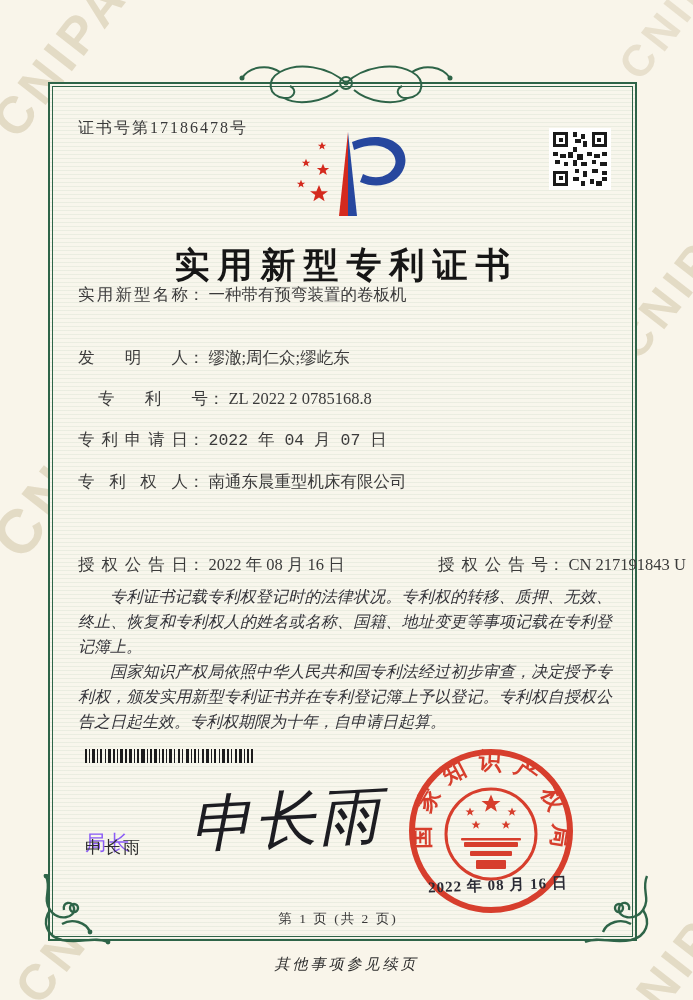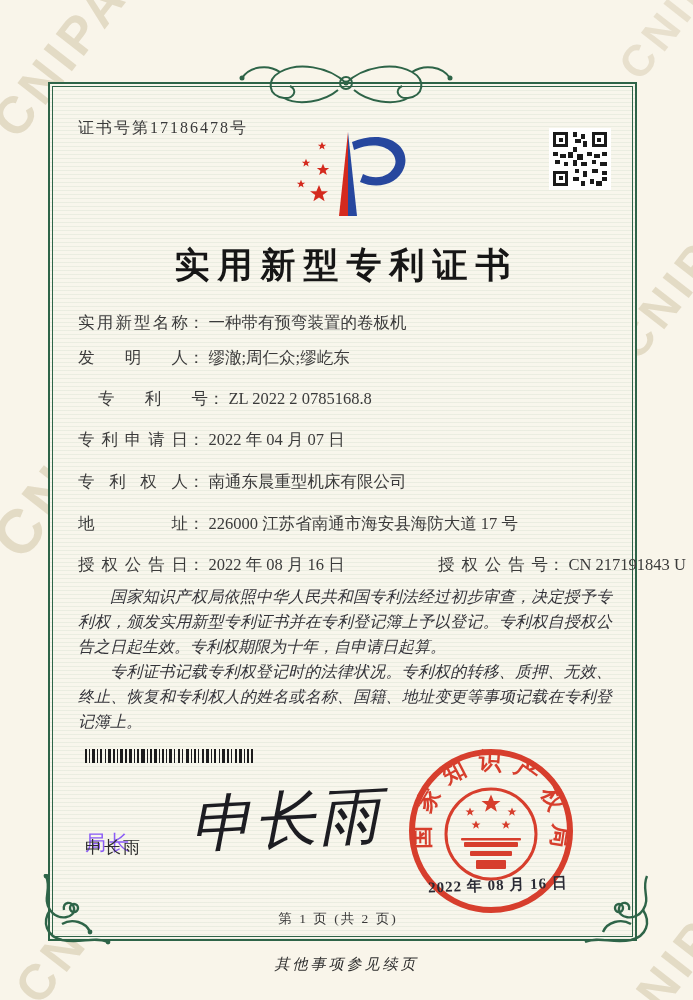--- a/index.html
+++ b/index.html
@@ -184,49 +184,46 @@
       <polygon points="70,2 61,86 70,86"></polygon>
     </g>
     <g fill="#27479e">
       <polygon points="70,2 70,86 79,86"></polygon>
       <path d="M74,12 C108,-2 134,16 126,38 C120,54 100,60 82,52 L85,44 C99,51 113,46 117,35 C121,22 102,8 76,20 Z"></path>
     </g>
   </svg>
 
   <div class="title">实用新型专利证书</div>
 
-  <div class="field" style="top:312px;">
+  <div class="field" style="top:284px;">
     <span class="lbl">实用新型名称</span><span>：</span><span class="val">一种带有预弯装置的卷板机</span>
   </div>
   <div class="field" style="top:347px;">
     <span class="lbl">发明人</span><span>：</span><span class="val">缪澈;周仁众;缪屹东</span>
   </div>
   <div class="field" style="top:388px;margin-left:20px;">
     <span class="lbl">专利号</span><span>：</span><span class="val">ZL 2022 2 0785168.8</span>
   </div>
-  <div class="field" style="top:429px;">
+  <div class="field" style="top:429px;font-family:Liberation Mono, monospace;">
     <span class="lbl">专利申请日</span><span>：</span><span class="val">2022 年 04 月 07 日</span>
   </div>
   <div class="field" style="top:471px;">
     <span class="lbl">专利权人</span><span>：</span><span class="val">南通东晨重型机床有限公司</span>
-  </div>
-  <div class="field" style="top:513px;">
-    <span class="lbl">地址</span><span>：</span><span class="val">226000 江苏省南通市海安县海防大道 17 号</span>
   </div>
 
   <div class="field" style="top:554px; width:534px;">
     <span class="lbl">授权公告日</span><span>：</span><span class="val">2022 年 08 月 16 日</span>
     <span class="grant-no">
       <span class="lbl">授权公告号</span><span>：</span><span class="val">CN 217191843 U</span>
     </span>
   </div>
 
   <div class="paras">
+    <p>专利证书记载专利权登记时的法律状况。专利权的转移、质押、无效、终止、恢复和专利权人的姓名或名称、国籍、地址变更等事项记载在专利登记簿上。</p>
     <p>国家知识产权局依照中华人民共和国专利法经过初步审查，决定授予专利权，颁发实用新型专利证书并在专利登记簿上予以登记。专利权自授权公告之日起生效。专利权期限为十年，自申请日起算。</p>
-    <p>专利证书记载专利权登记时的法律状况。专利权的转移、质押、无效、终止、恢复和专利权人的姓名或名称、国籍、地址变更等事项记载在专利登记簿上。</p>
   </div>
 
   <svg class="barcode" viewBox="0 0 168 14" preserveAspectRatio="none">
     <g fill="#1c1c1c">
       <rect x="0" width="2" height="14"></rect>
         <rect x="4" width="1" height="14"></rect>
         <rect x="7" width="3" height="14"></rect>
       <rect x="12" width="1" height="14"></rect>
         <rect x="15" width="2" height="14"></rect>
         <rect x="20" width="1" height="14"></rect>

